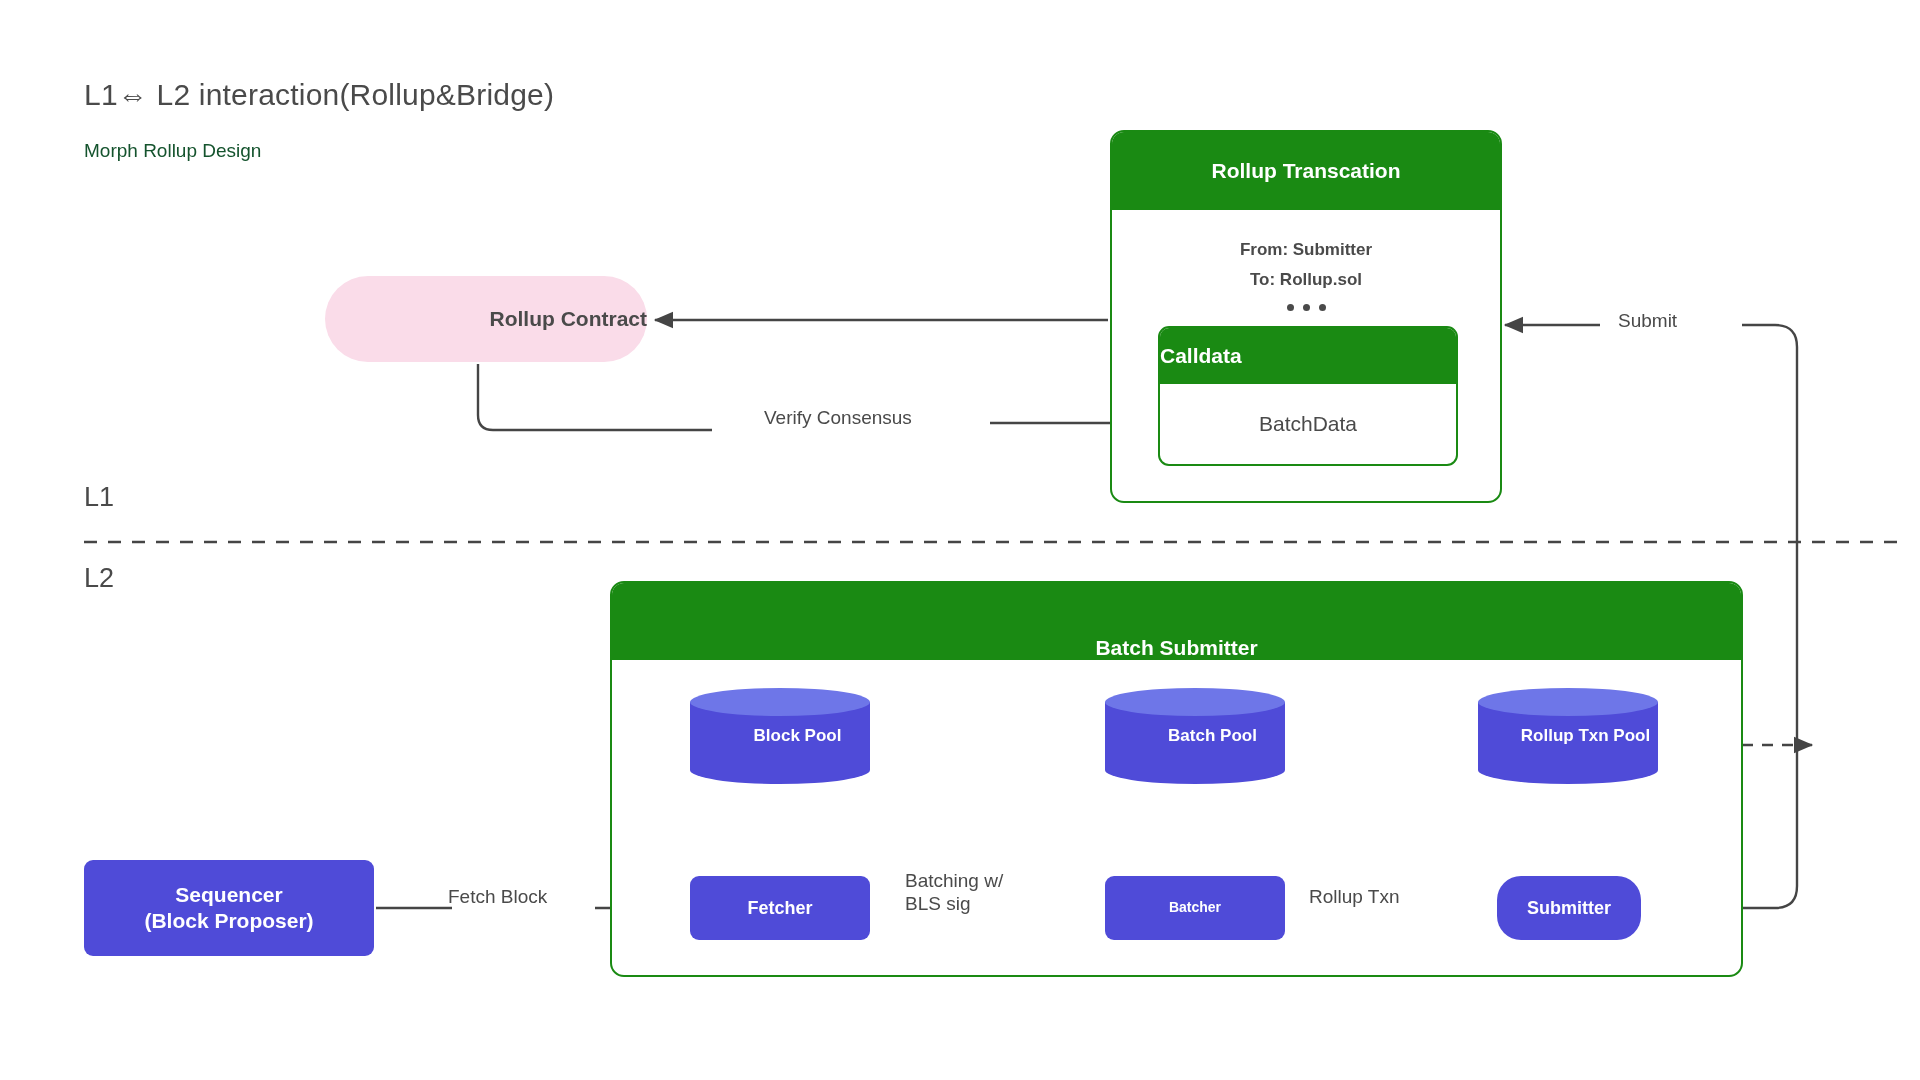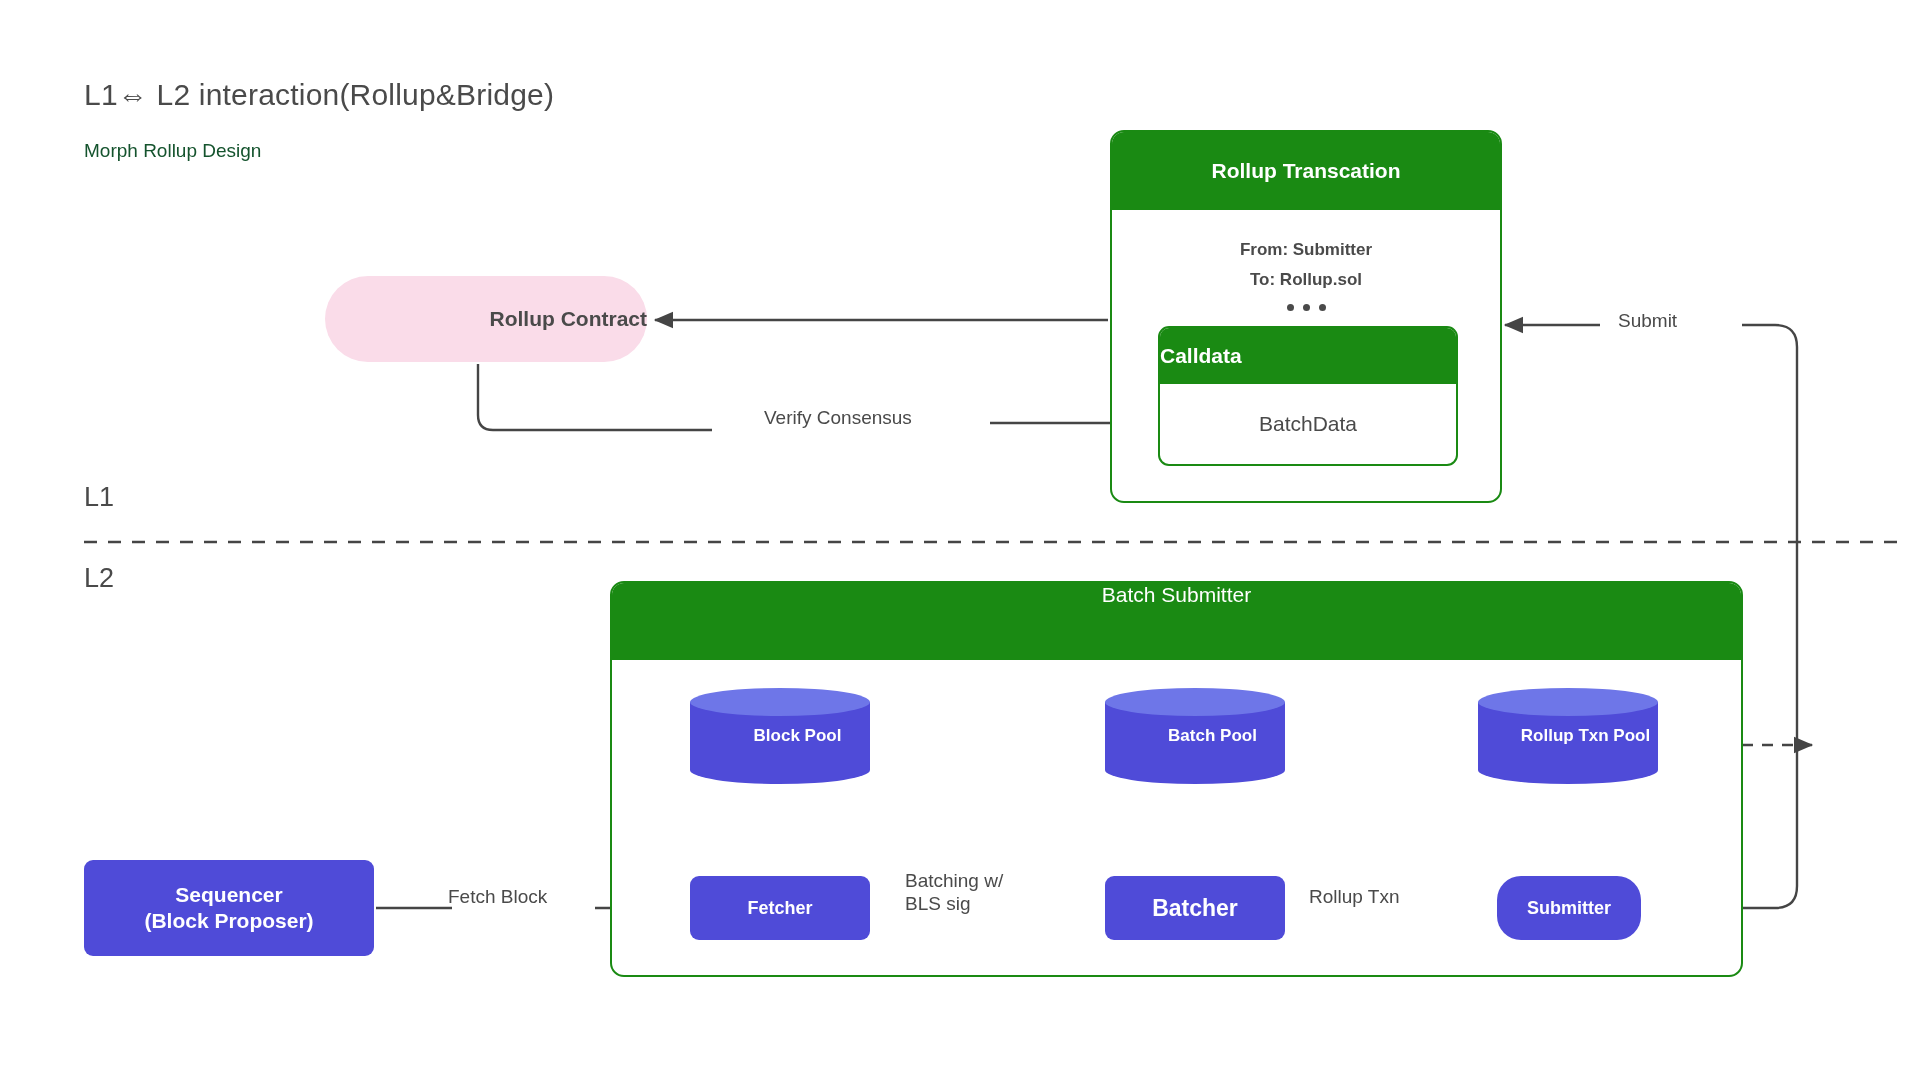--- a/index.html
+++ b/index.html
@@ -83,22 +83,22 @@
   }
 
   
   .batch-container{
     left:610px;top:581px;width:1133px;height:396px;
     border:2px solid #1a8a13;border-radius:14px;background:#ffffff;
   }
   .batch-header{
     left:0;top:0;width:100%;height:77px;
     background:#1a8a13;border-radius:12px 12px 0 0;
-    display:flex;align-items:flex-start;justify-content:center;
-    color:#ffffff;font-size:21px;font-weight:400;
+    display:flex;align-items:flex-end;justify-content:center;
+    color:#ffffff;font-size:21px;font-weight:700;
   }
 
   
   .cylinder{width:180px;height:96px;}
   .cyl-body{
     left:0;top:14px;width:180px;height:68px;
     background:#4F4BD8;
   }
   .cyl-top{
     left:0;top:0;width:180px;height:28px;
@@ -119,21 +119,21 @@
   .cyl-3{left:1478px;top:688px;}
 
   
   .pbox{
     background:#4F4BD8;border-radius:9px;
     display:flex;align-items:center;justify-content:center;
     color:#ffffff;font-weight:700;text-align:center;line-height:1.25;
   }
   .box-sequencer{left:84px;top:860px;width:290px;height:96px;font-size:21px;}
   .box-fetcher{left:690px;top:876px;width:180px;height:64px;font-size:18px;}
-  .box-batcher{left:1105px;top:876px;width:180px;height:64px;font-size:23px;}
+  .box-batcher{left:1105px;top:876px;width:180px;height:64px;font-size:14px;}
   .box-submitter{left:1497px;top:876px;width:144px;height:64px;font-size:18px;border-radius:24px;}
 
   
   .edge-label{
     font-size:19px;font-weight:400;color:#4a4a4a;
     text-align:left;line-height:1.2;white-space:pre-line;
   }
   .lbl-verify{left:764px;top:407px;width:210px;}
   .lbl-submit{left:1618px;top:310px;width:120px;}
   .lbl-fetch{left:448px;top:886px;width:150px;}

